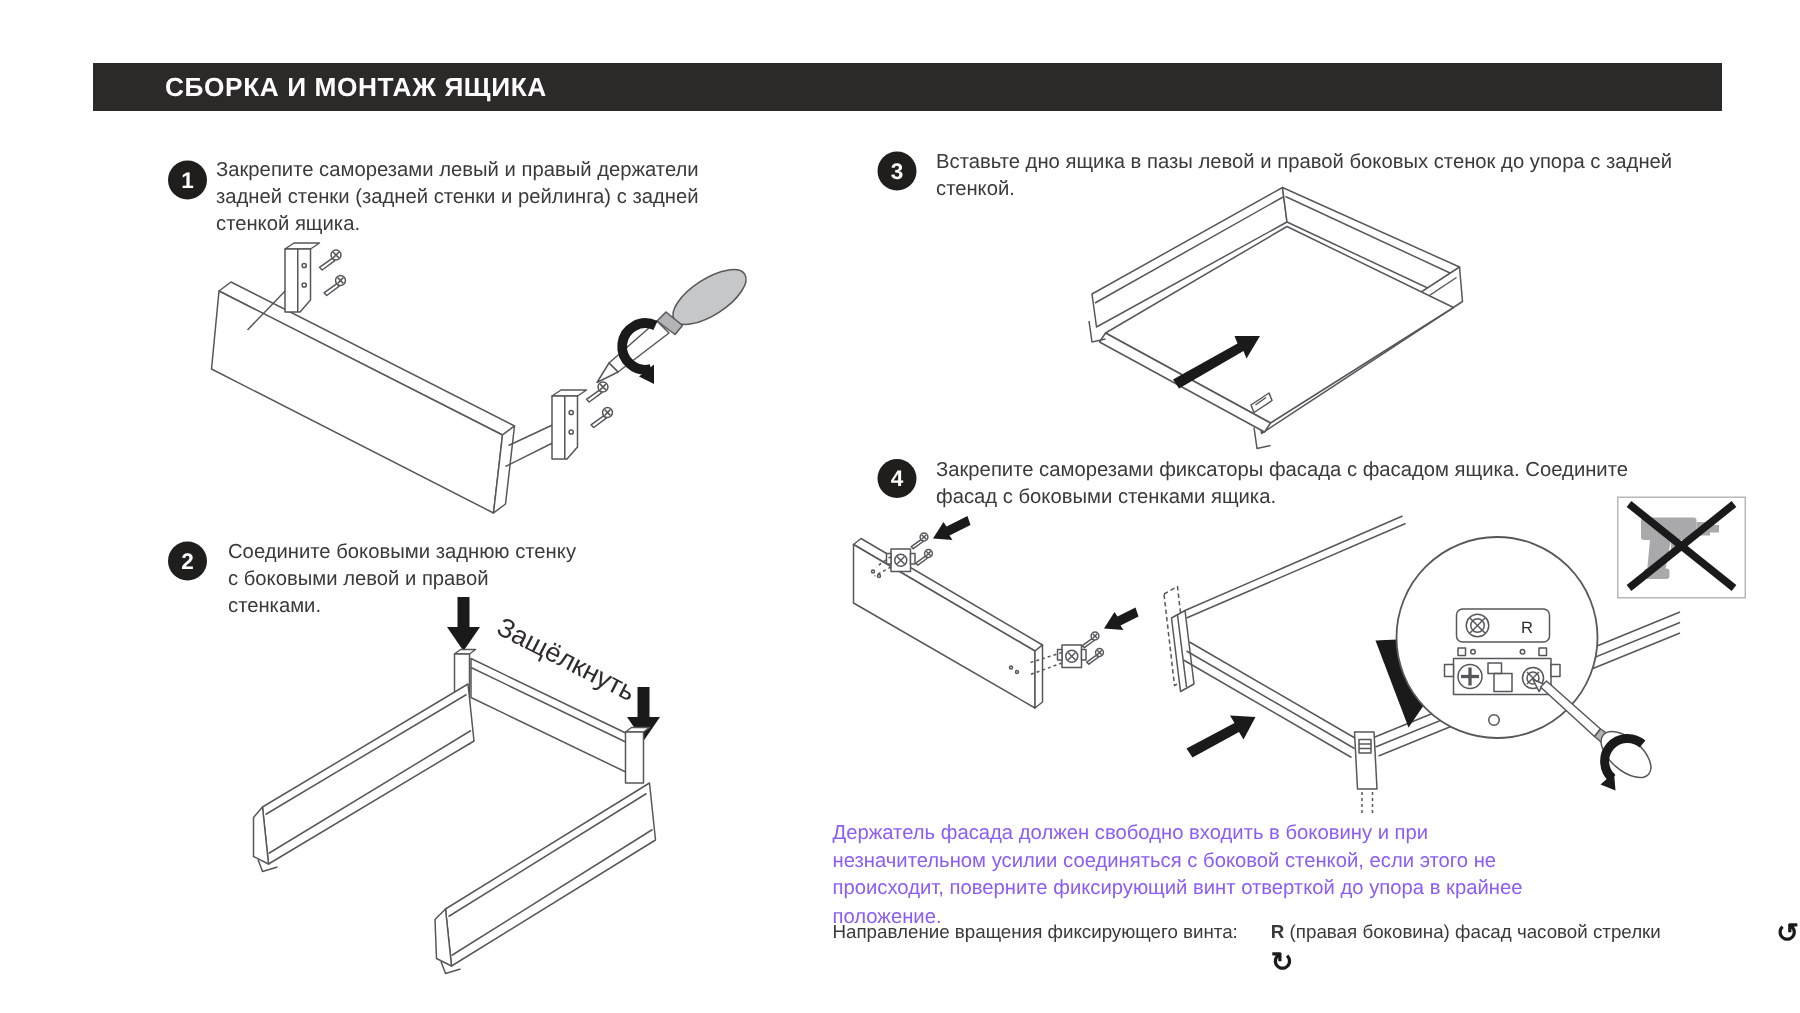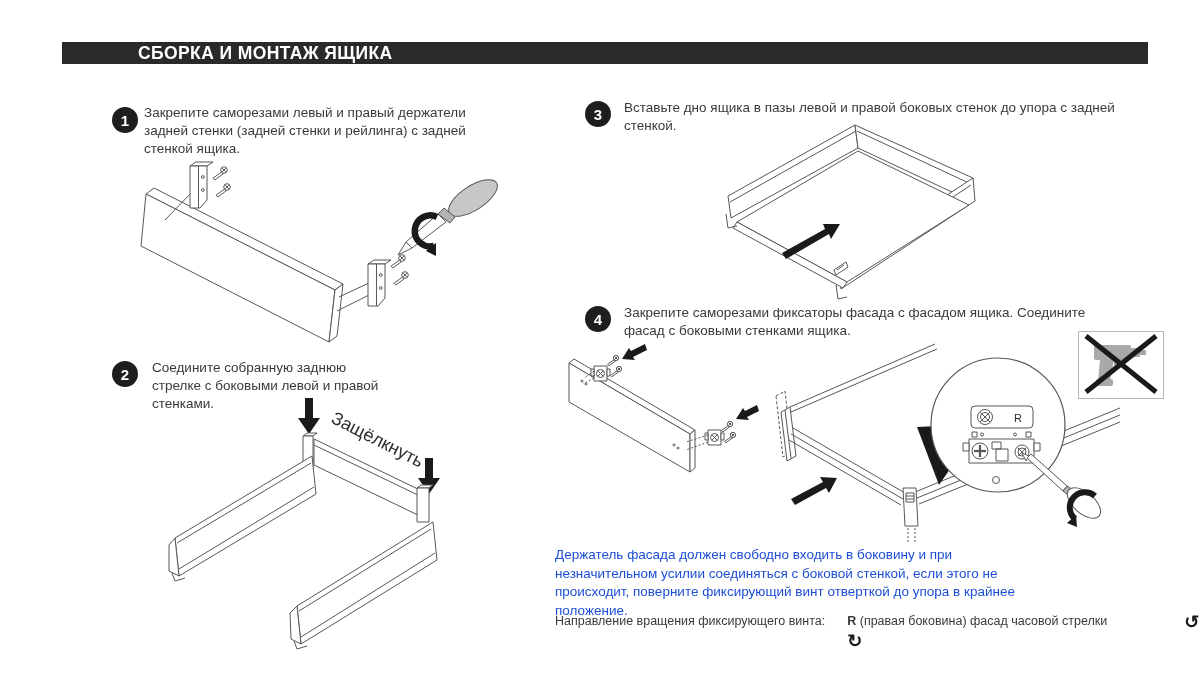--- a/index.html
+++ b/index.html
@@ -1,24 +1,24 @@
 <!DOCTYPE html>
 <html><head>
 <meta charset="utf-8">
 <style>
   html,body{margin:0;padding:0;background:#fff;}
   .page{position:relative;width:1200px;height:675px;background:#ffffff;overflow:hidden;
         font-family:"Liberation Sans",sans-serif;color:#3a3a3a;}
-  .header-bar{position:absolute;left:62px;top:42px;width:1086px;height:22px;background:#2b2a29;
-        display:flex;align-items:center;box-sizing:border-box;padding-left:76px;}
+  .header-bar{position:absolute;left:62px;top:42px;width:1086px;height:32px;background:#2b2a29;
+        display:flex;align-items:center;box-sizing:border-box;padding-left:48px;}
   .header-title{color:#ffffff;font-weight:700;font-size:17.5px;letter-spacing:.4px;white-space:nowrap;}
   .badge{position:absolute;width:26px;height:26px;border-radius:50%;background:#1f1e1d;color:#fff;
         font-weight:700;font-size:15px;display:flex;align-items:center;justify-content:center;}
   .step-text{position:absolute;font-size:13.5px;line-height:18px;color:#3a3a3a;}
-  .note-text{position:absolute;font-size:13.5px;line-height:18.5px;color:#1d4ed8;}
+  .note-text{position:absolute;font-size:13.5px;line-height:18.5px;color:#8b5cf6;}
   .direction{position:absolute;display:flex;gap:22px;font-size:12.5px;line-height:21px;color:#3a3a3a;align-items:flex-start;}
   .dir-intro{white-space:nowrap;}
   .dir-row{display:flex;justify-content:space-between;align-items:center;width:352px;white-space:nowrap;}
   .dir-key{font-weight:700;}
   .rot-icon{font-size:18px;font-weight:700;color:#1a1a1a;line-height:1;}
   .diagram{position:absolute;pointer-events:none;}
   svg{display:block;overflow:visible;}
   svg text{font-family:"Liberation Sans",sans-serif;fill:#2e2d2c;}
 </style>
 </head>
@@ -77,21 +77,21 @@
         <polygon fill="#fff" points="278,86 284,92 270,99"></polygon>
         <path d="M 306 90 A 15.5 15.5 0 1 1 309 61" stroke="#1a1a1a" stroke-width="6.5"></path>
         <polygon fill="#1a1a1a" stroke="none" points="298,95 308,87 308,100"></polygon>
       </g>
     </g>
   </svg>
 
   <div class="badge" style="left:112px;top:361px;">
     <span>2</span>
   </div>
-  <div class="step-text" style="left:152px;top:359px;width:238px;">Соедините собранную заднюю стрелке с боковыми левой и правой стенками.</div>
+  <div class="step-text" style="left:152px;top:359px;width:238px;">Соедините боковыми заднюю стенку с боковыми левой и правой стенками.</div>
 
   <svg class="diagram" style="left:162px;top:392px;" width="325" height="272" viewBox="0 0 325 272">
     <g stroke="#57575a" stroke-width="1" fill="none" stroke-linejoin="round">
       <polygon fill="#1a1a1a" stroke="none" points="143,6 151,6 151,26 158,26 147,42 136,26 143,26"></polygon>
       <polygon fill="#1a1a1a" stroke="none" points="263,66 271,66 271,86 278,86 267,102 256,86 263,86"></polygon>
       <text x="168" y="30" transform="rotate(27 168 30)" font-size="18" stroke="none" fill="#2e2d2c">Защёлкнуть</text>
       <g>
         <polygon fill="#fff" points="152,47 260,99 260,125 152,73"></polygon>
         <line x1="152" y1="53" x2="260" y2="105"></line>
         <polygon fill="#fff" points="141,44 145,41 155,41 151,44"></polygon>

